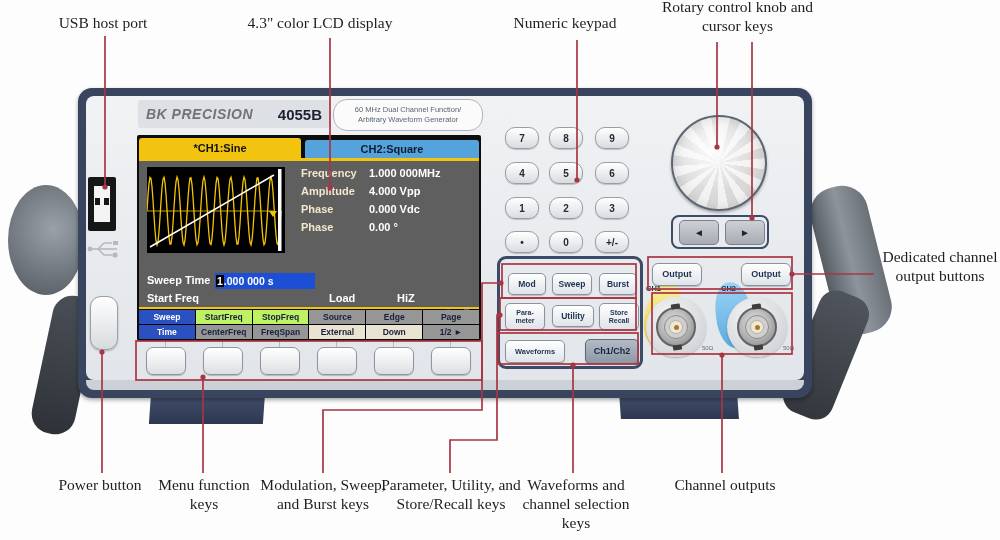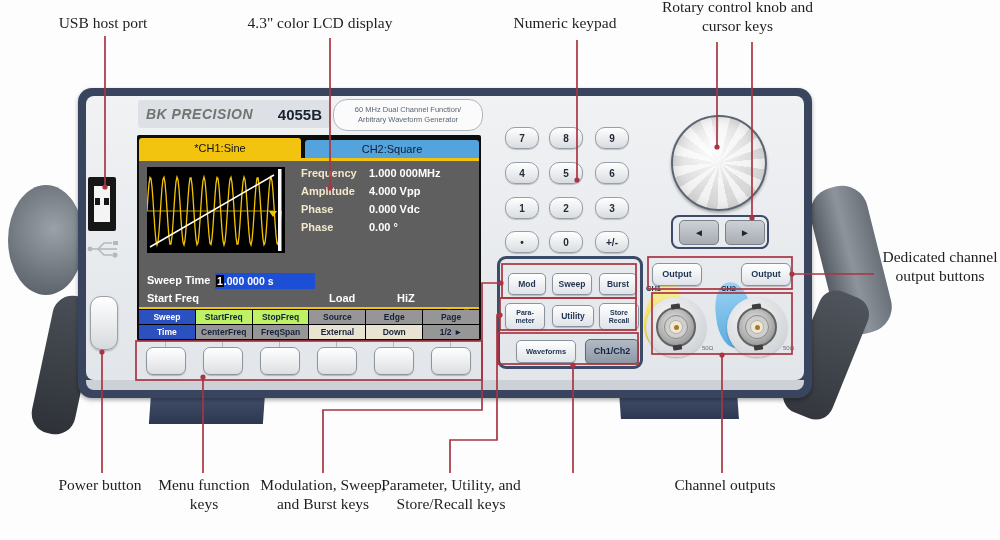--- a/index.html
+++ b/index.html
@@ -31,21 +31,21 @@
             border-radius:3px;display:flex;align-items:center;padding:0 8px;box-sizing:border-box;z-index:4;}
   .brand{font-style:italic;font-weight:bold;font-size:14px;color:#737373;letter-spacing:.5px;}
   .model{margin-left:auto;font-weight:bold;font-size:15px;color:#1a2130;}
   .desc-box{position:absolute;left:333px;top:99px;width:148px;height:30px;background:#fbfbfb;
             border:1px solid #b0b5bc;border-radius:14px;display:flex;flex-direction:column;
             justify-content:center;align-items:center;font-size:7.5px;color:#5a6573;
             line-height:1.35;z-index:4;}
   
   .lcd{position:absolute;left:137px;top:135px;width:344px;height:206px;background:#0d0d0d;
        border-radius:2px;z-index:4;}
-  .tab{position:absolute;font-weight:normal;font-size:11px;display:flex;align-items:center;
+  .tab{position:absolute;font-weight:bold;font-size:11px;display:flex;align-items:center;
        justify-content:center;}
   .tab1{left:2px;top:3px;width:162px;height:20px;background:#f2c40f;color:#111;border-radius:3px 3px 0 0;}
   .tab2{left:168px;top:5px;width:174px;height:18px;background:#55a3dc;color:#0e1c30;border-radius:3px 3px 0 0;}
   .tabline{position:absolute;left:2px;top:23px;width:340px;height:3px;background:#f2c40f;}
   .lcd-main{position:absolute;left:2px;top:26px;width:340px;height:146px;background:#5f5f5f;}
   .wave{position:absolute;left:8px;top:6px;width:138px;height:86px;background:#000;}
   .p-label{position:absolute;left:162px;font-weight:bold;font-size:11px;color:#f3e7cc;}
   .p-value{position:absolute;left:230px;font-weight:bold;font-size:11px;color:#fff;}
   .l-white{position:absolute;font-weight:bold;font-size:11px;color:#fff;}
   .sweep-box{position:absolute;left:76px;top:112px;width:100px;height:16px;background:#1d4fd6;
@@ -274,21 +274,21 @@
   <div class="fn-btn" style="left:599px;top:273px;width:36px;height:20px;">Burst</div>
   <div class="fn-btn two" style="left:505px;top:303px;width:38px;height:25px;">
     <span>Para-</span>
       <span>meter</span>
   </div>
   <div class="fn-btn" style="left:552px;top:305px;width:40px;height:20px;">Utility</div>
   <div class="fn-btn two" style="left:599px;top:303px;width:38px;height:25px;">
     <span>Store</span>
       <span>Recall</span>
   </div>
-  <div class="fn-btn" style="left:516px;top:340px;width:58px;height:21px;font-size:7.5px;">Waveforms</div>
+  <div class="fn-btn" style="left:505px;top:340px;width:58px;height:21px;font-size:7.5px;">Waveforms</div>
   <div class="fn-btn ch-sel" style="left:585px;top:339px;width:52px;height:23px;">Ch1/Ch2</div>
 
   <div class="fn-btn" style="left:652px;top:263px;width:48px;height:21px;font-size:9px;border-radius:6px;">Output</div>
   <div class="fn-btn" style="left:741px;top:263px;width:48px;height:21px;font-size:9px;border-radius:6px;">Output</div>
 
   <div class="swoosh" style="left:645px;top:282px;width:34px;height:64px;border-radius:60% 40% 55% 45%;
               background:linear-gradient(#f8f0a0,#f0d44a);transform:rotate(10deg);"></div>
   <div class="swoosh" style="left:716px;top:282px;width:36px;height:66px;border-radius:45% 55% 50% 50%;
               background:linear-gradient(#9bd2f4,#58aade);transform:rotate(-6deg);"></div>
   <span class="chan-label" style="left:646px;top:284px;">CH1</span>
@@ -313,20 +313,21 @@
   <span class="imp" style="left:783px;top:345px;">50Ω</span>
 
   <div class="label" style="left:28px;top:14px;width:150px;">USB host port</div>
   <div class="label" style="left:240px;top:14px;width:160px;">4.3" color LCD display</div>
   <div class="label" style="left:490px;top:14px;width:150px;">Numeric keypad</div>
   <div class="label" style="left:655px;top:-2px;width:165px;">Rotary control knob and cursor keys</div>
   <div class="label" style="left:40px;top:476px;width:120px;">Power button</div>
   <div class="label" style="left:150px;top:476px;width:108px;">Menu function keys</div>
   <div class="label" style="left:255px;top:476px;width:136px;">Modulation, Sweep, and Burst keys</div>
   <div class="label" style="left:380px;top:476px;width:142px;">Parameter, Utility, and Store/Recall keys</div>
+  <div class="label" style="left:508px;top:476px;width:136px;">Waveforms and channel selection keys</div>
   <div class="label" style="left:655px;top:476px;width:140px;">Channel outputs</div>
   <div class="label" style="left:878px;top:248px;width:124px;">Dedicated channel output buttons</div>
 
   <svg class="annot" width="1000" height="540" viewBox="0 0 1000 540">
     <g stroke="#a93442" stroke-width="1.7" fill="none">
       <line x1="105" y1="36" x2="105" y2="186"></line>
       <line x1="330" y1="38" x2="330" y2="187"></line>
       <line x1="577" y1="40" x2="577" y2="179"></line>
       <line x1="717" y1="42" x2="717" y2="146"></line>
       <line x1="752" y1="42" x2="752" y2="217"></line>

